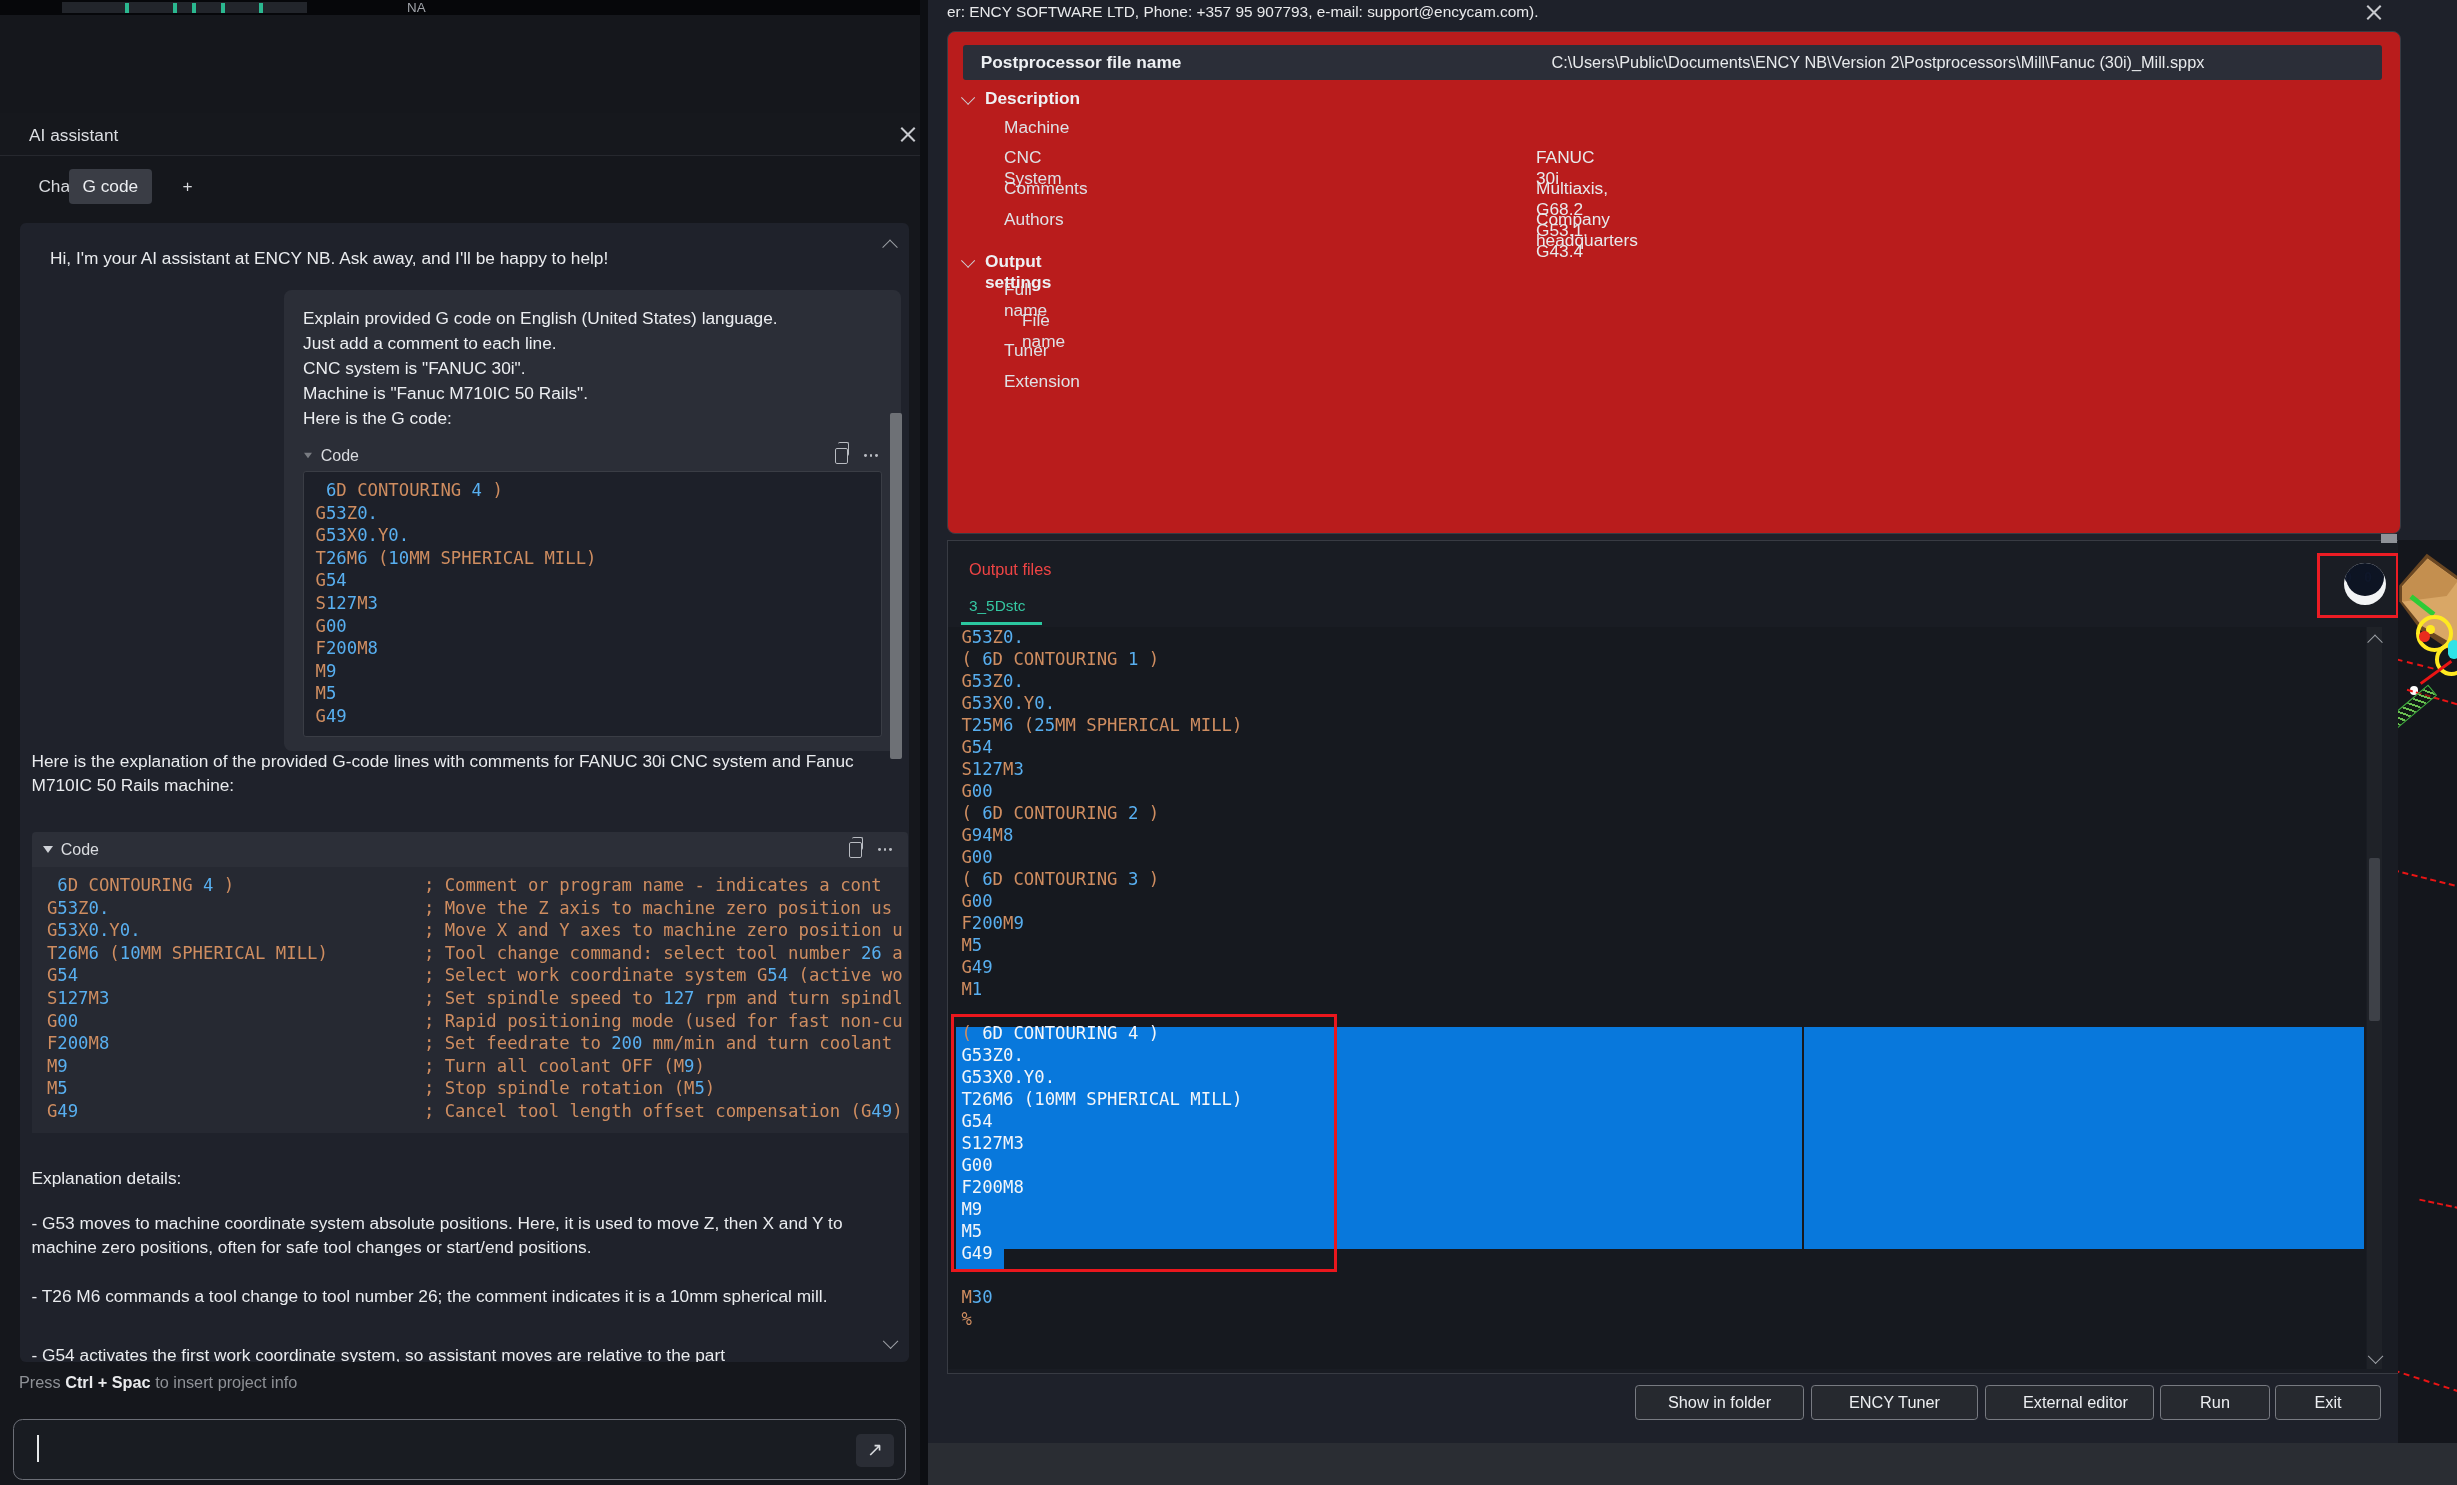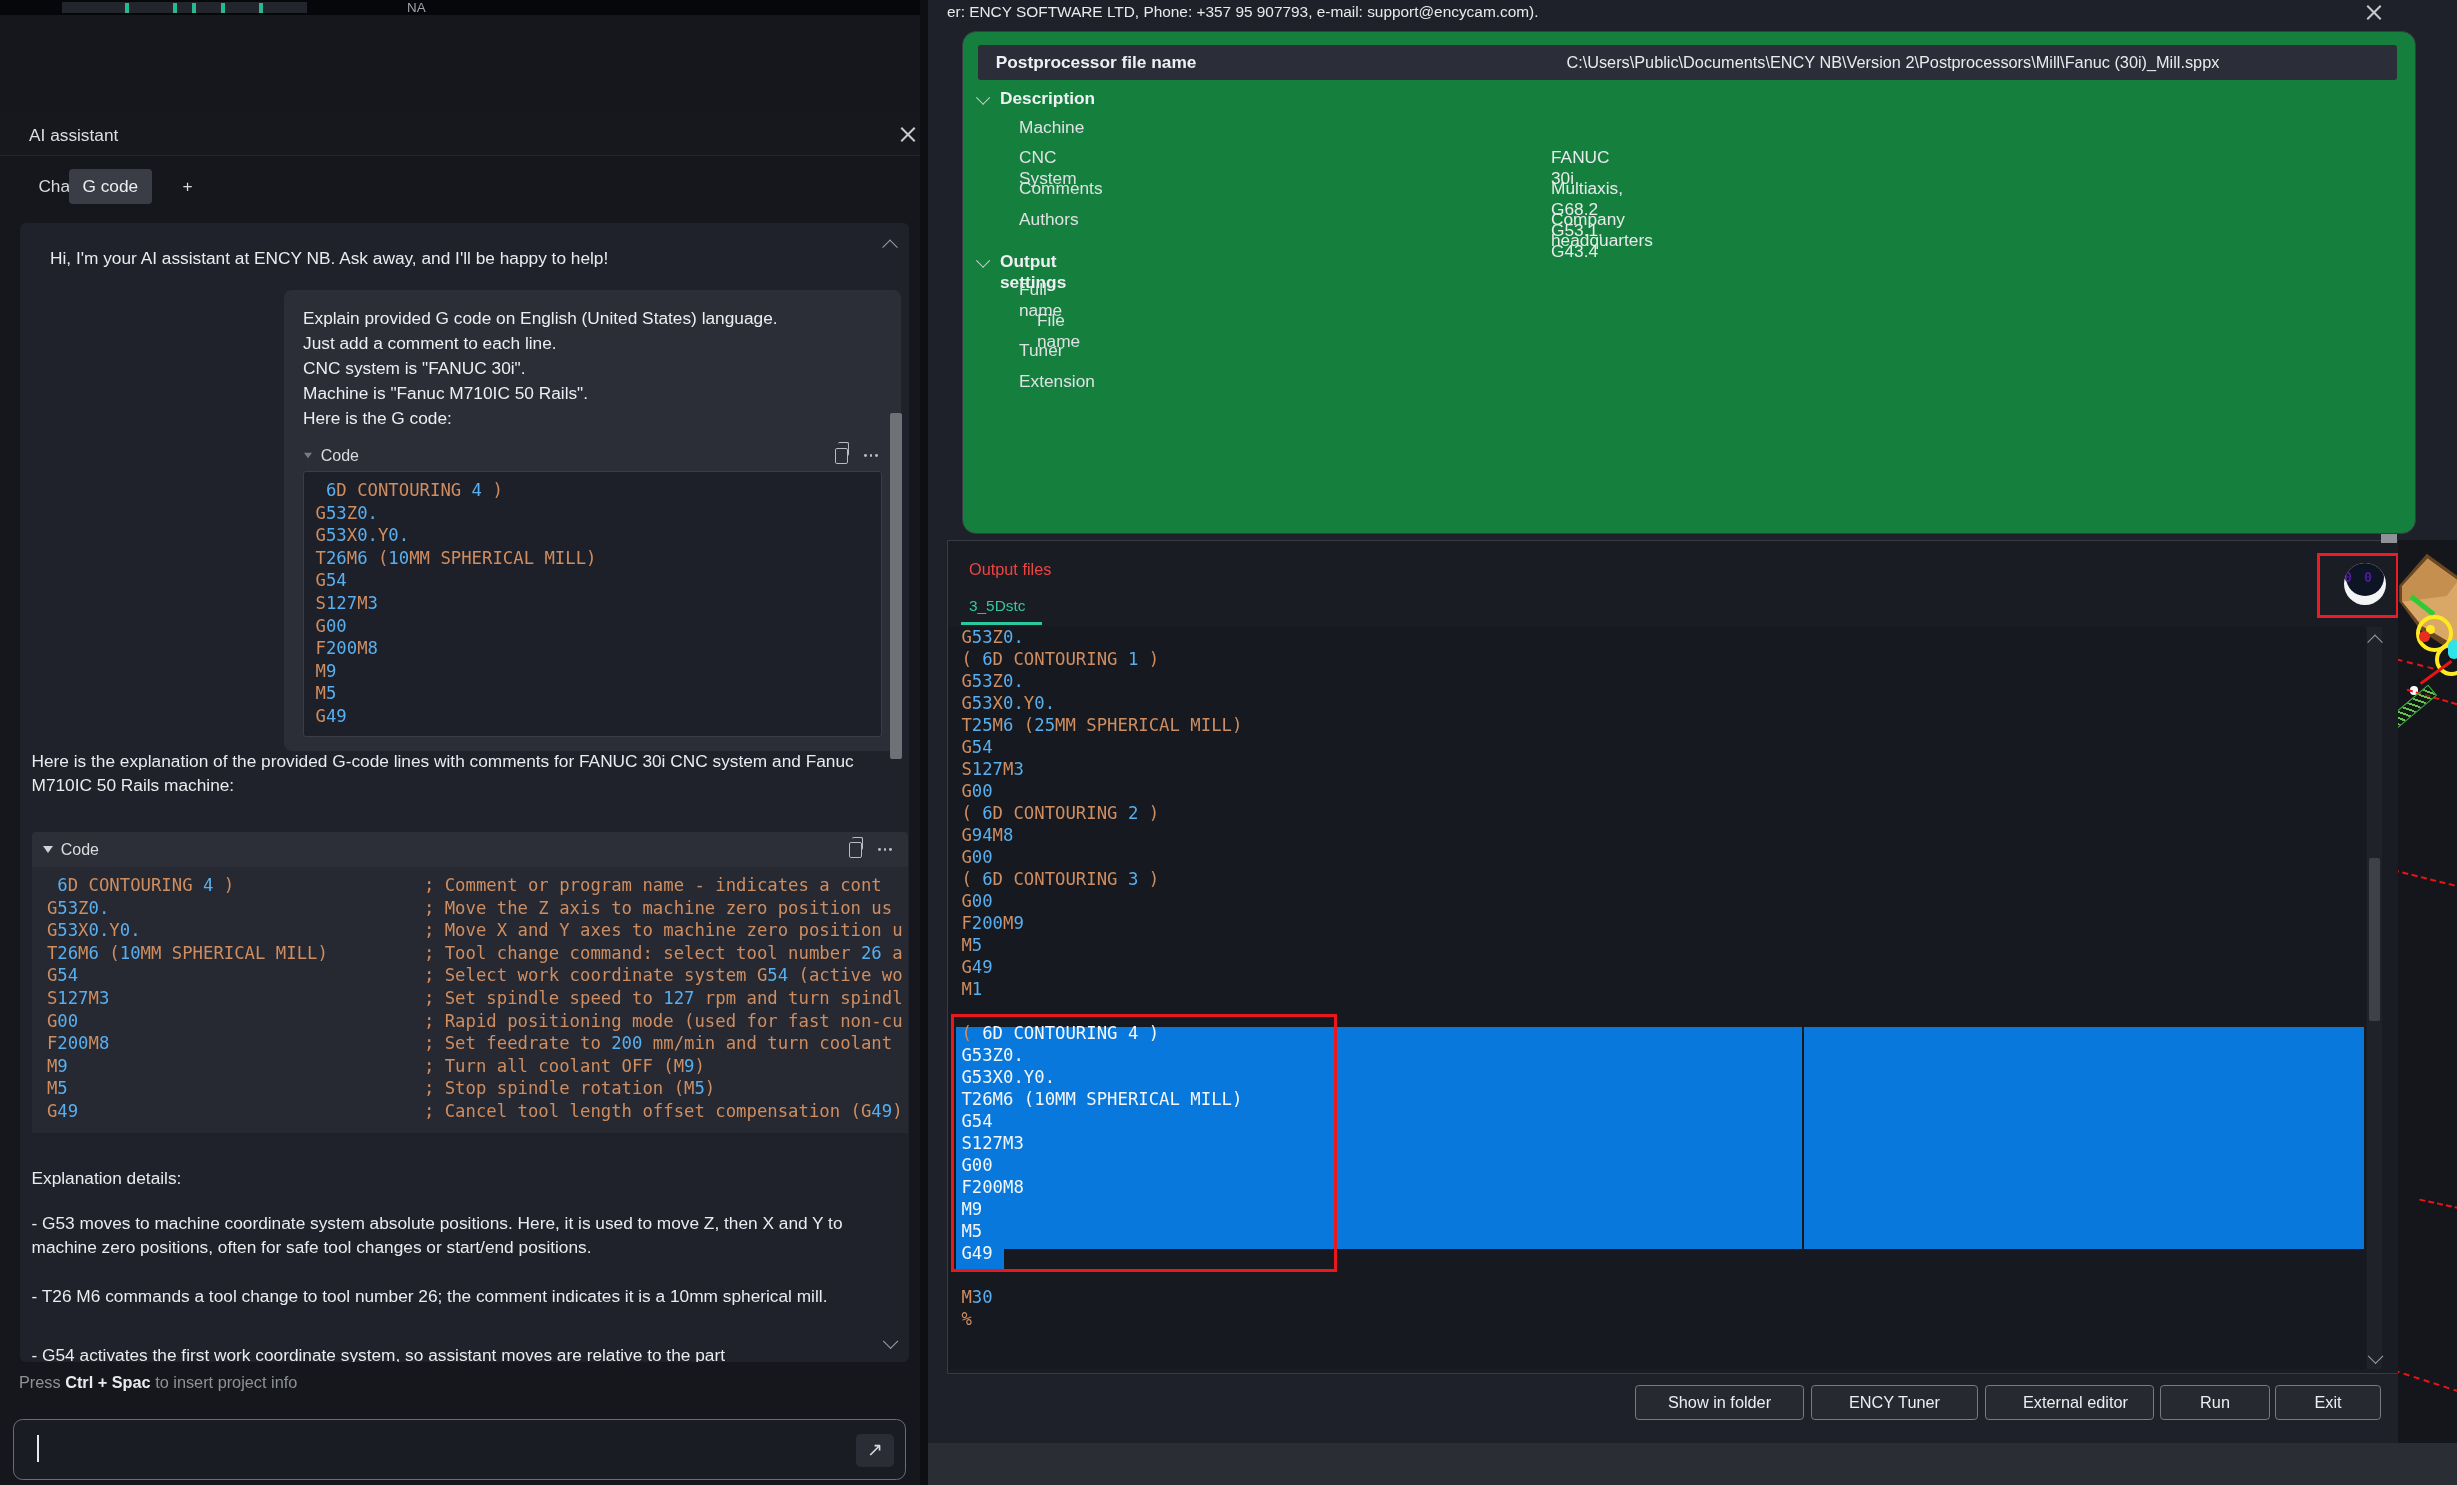--- a/index.html
+++ b/index.html
@@ -49,21 +49,21 @@
   .chev.up{transform:rotate(135deg);} .chev.down{transform:rotate(-45deg);}
   .scroll-thumb{background:#6e7176;border-radius:1.9px;}
   .hint{left:19px;top:1358px;font-size:16.3px;color:#8e9196;}
   .hint b{color:#e9eaec;font-weight:700;}
   .composer{left:13.4px;top:1404px;width:893px;height:61px;box-sizing:border-box;border:1.9px solid #6b6e76;border-radius:9.6px;background:#191c22;}
   .cursorbar{left:23px;top:14.4px;width:1.9px;height:27px;background:#e6e8ea;}
   .sendbtn{right:11.5px;top:13.4px;width:38px;height:33px;background:#2a2d35;border-radius:4.8px;text-align:center;line-height:31px;font-size:19px;color:#d9dbdf;}
   
   .rightregion{left:928px;top:0;width:1529px;height:1485px;background:#1e212a;overflow:hidden;}
   .topbar-text{left:19px;top:2.9px;font-size:15.4px;color:#e9eaec;white-space:nowrap;}
-  .propcard{left:34px;top:31px;width:1452px;height:501px;background:#15803d;border:1px solid #383b43;border-radius:14px;}
+  .propcard{left:19px;top:31px;width:1452px;height:501px;background:#b91c1c;border:1px solid #383b43;border-radius:8px;}
   .filerow{left:15.4px;top:13.4px;width:1419px;height:35px;background:#2b2e38;border-radius:2.9px;}
   .filerow .lab{left:17.3px;top:6.7px;font-size:17.3px;font-weight:700;color:#eef0f3;}
   .filerow .val{left:588px;top:7.7px;font-size:16.3px;color:#e8eaec;}
   .treerow .lab{font-size:17.3px;color:#dfe1e5;}
   .treerow .hd{font-weight:700;color:#eef0f3;}
   .treerow .val{font-size:17.3px;color:#e8eaec;}
   .expander{width:8.6px;height:8.6px;border-left:1.9px solid #cfd2d7;border-bottom:1.9px solid #cfd2d7;transform:rotate(-45deg);}
   .outcard{left:19px;top:540px;width:1451px;height:832px;background:#191c23;border:1px solid #383b43;}
   .outtitle{left:21px;top:19px;font-size:16.3px;color:#ef4444;}
   .outtab{left:21px;top:56px;font-size:15.4px;color:#35c8a2;}
@@ -76,21 +76,21 @@
   .redbox{position:absolute;border:3.8px solid #ea171d;z-index:4;pointer-events:none;}
   .vscroll{left:1419px;top:86px;width:15.4px;height:742px;background:#1f2228;}
   .vthumb{left:1.9px;top:231px;width:11.5px;height:163px;background:#3e4148;border-radius:1.9px;}
   .btn{position:absolute;top:1385px;height:35px;box-sizing:border-box;background:#26292f;border:1.4px solid #787b82;border-radius:3.8px;
        font-size:16.3px;color:#eceef1;text-align:center;display:flex;align-items:center;justify-content:center;}
   .bottomstrip{left:0;top:1443px;width:1529px;height:42px;background:#2a2d33;}
   .graybar{left:1453px;top:534px;width:16.3px;height:8.6px;background:#8f9298;}
   .aibox{left:1389px;top:553px;width:82px;height:65px;box-sizing:border-box;border:3.8px solid #ec1c24;background:#1a1d24;}
   .robot{position:absolute;left:24px;top:6.7px;width:42px;height:42px;border-radius:50%;background:#f2f4f6;overflow:hidden;}
   .robot::before{content:"";position:absolute;left:1.9px;top:-4.8px;width:38px;height:38px;border-radius:50%;background:#0d1423;}
-  .robot .eyes{position:absolute;left:0;right:0;top:7.7px;color:#4c1d95;
+  .robot .eyes{position:absolute;left:0;right:0;top:7.7px;color:#0f172a;
                font-family:"DejaVu Sans Mono",monospace;font-size:13.4px;font-weight:700;letter-spacing:1.9px;}
   
   .viewport{left:1470px;top:540px;width:60px;height:903px;background:#14161c;overflow:hidden;}
   .tanA{left:0;top:11.5px;width:60px;height:113px;background:#6b4722;clip-path:polygon(2% 30%,48% 2%,100% 22%,100% 92%,38% 70%,2% 44%);}
   .tanB{left:3.8px;top:15.4px;width:56px;height:104px;background:#d9a766;clip-path:polygon(0% 30%,46% 3%,100% 24%,100% 88%,36% 68%,0% 44%);}
   .tanC{left:3.8px;top:15.4px;width:56px;height:58px;background:#c08b4b;opacity:.85;clip-path:polygon(0% 55%,46% 6%,100% 44%,80% 70%,0% 80%);}
   .ring{position:absolute;border:4.8px solid #ffe920;border-radius:50%;}
   .dotY{left:28px;top:85px;width:8.6px;height:8.6px;background:#ffe920;border-radius:50%;}
   .wedgeR{left:21px;top:91px;width:10.6px;height:10.6px;background:#e92c1d;border-radius:50%;}
   .garrow{left:9.6px;top:63px;width:29px;height:4.8px;background:#2ecb36;transform:rotate(38deg);}

